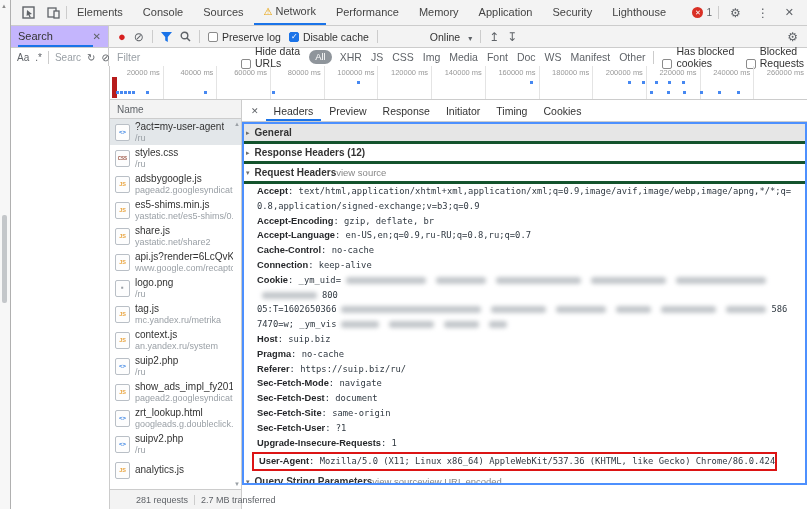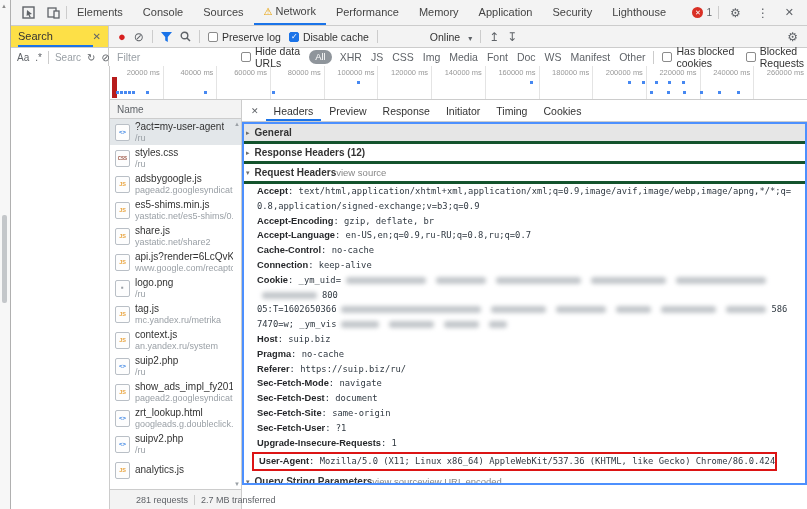--- a/index.html
+++ b/index.html
@@ -19,21 +19,21 @@
   .tb-icon{padding:0 6px;display:flex;align-items:center;}
   .main-tab{font-size:11px;color:#444;padding:0 10px;height:25px;line-height:25px;display:flex;align-items:center;gap:3px;box-sizing:border-box;}
   .main-tab.active{border-bottom:2px solid #1a73e8;}
   .warn{color:#e8a000;font-size:10px;}
   .tab-right{margin-left:auto;display:flex;align-items:center;gap:6px;padding-right:8px;}
   .err-badge{display:flex;align-items:center;gap:3px;font-size:10px;color:#5f6368;}
   .err-circle{width:11px;height:11px;border-radius:50%;background:#d93025;color:#fff;font-size:7px;display:flex;align-items:center;justify-content:center;}
   .ic-btn{font-size:12px;color:#5f6368;padding:0 5px;}
   
   .row2{position:absolute;left:0;top:26px;right:0;height:22px;display:flex;}
-  .search-head{width:98px;flex:none;background:#fde047;border-right:1px solid #ccc;border-bottom:1px solid #ccc;
+  .search-head{width:98px;flex:none;background:#c4b5fd;border-right:1px solid #ccc;border-bottom:1px solid #ccc;
                display:flex;align-items:center;padding:0 7px;box-sizing:border-box;}
   .search-head .lbl{flex:1;font-size:11px;color:#333;border-bottom:2px solid #1a73e8;align-self:stretch;display:flex;align-items:center;}
   .net-controls{flex:1;background:#f3f3f3;border-bottom:1px solid #ccc;display:flex;align-items:center;gap:8px;padding:0 9px;}
   .rec-dot{color:#d71f1f;font-size:13px;line-height:1;}
   .gray-ic{color:#5f6368;font-size:12px;line-height:1;}
   .cb{width:10px;height:10px;border:1px solid #8b8b8b;border-radius:2px;background:#fff;flex:none;box-sizing:border-box;}
   .cb.checked{background:#1a73e8;border-color:#1a73e8;position:relative;}
   .cb.checked::after{content:"✓";position:absolute;left:1px;top:-1px;color:#fff;font-size:8px;}
   .cblabel{font-size:10.5px;color:#333;margin-left:4px;}
   .throttle{display:flex;align-items:flex-end;gap:8px;font-size:10.5px;color:#333;margin-left:44px;}
@@ -41,21 +41,21 @@
   .spacer{flex:1;}
   
   .row3{position:absolute;left:0;top:48px;right:0;height:18px;display:flex;}
   .search-opts{width:98px;flex:none;border-right:1px solid #ccc;display:flex;align-items:center;gap:6px;
                padding:0 6px;box-sizing:border-box;font-size:10px;color:#5f6368;background:#fff;}
   .search-opts .ph{color:#9aa0a6;}
   .filter-row{flex:1;display:flex;align-items:center;gap:8px;padding:0 8px;font-size:10.5px;color:#5f6368;background:#fff;}
   .filter-ph{color:#9aa0a6;width:170px;}
   .chip{background:#8f959b;color:#fff;font-size:9.5px;border-radius:8px;padding:1px 6px;line-height:1.2;}
   .ftypes{display:flex;gap:9px;color:#5f6368;}
-  .fcheck{display:flex;align-items:center;}
+  .fcheck{display:flex;align-items:flex-end;}
   
   #timeline{position:absolute;left:98px;top:66px;width:699px;height:34px;border-left:1px solid #ccc;border-bottom:1px solid #ccc;box-sizing:border-box;overflow:hidden;}
   .tl-cells{display:flex;height:100%;}
   .tl-cell{flex:1;border-right:1px solid #e4e4e4;font-size:7.5px;color:#999;text-align:right;padding:2px 3px 0 0;box-sizing:border-box;}
   .red-bar{position:absolute;left:2px;top:11px;width:5px;height:21px;background:#b71c1c;}
   .dot{position:absolute;width:3px;height:3px;background:#4688f1;}
   
   #content{position:absolute;left:0;top:100px;right:0;bottom:0;display:flex;}
   .search-results{width:98px;flex:none;border-right:1px solid #ccc;background:#fff;}
   .req-col{width:132px;flex:none;display:flex;flex-direction:column;border-right:1px solid #ccc;box-sizing:border-box;}

